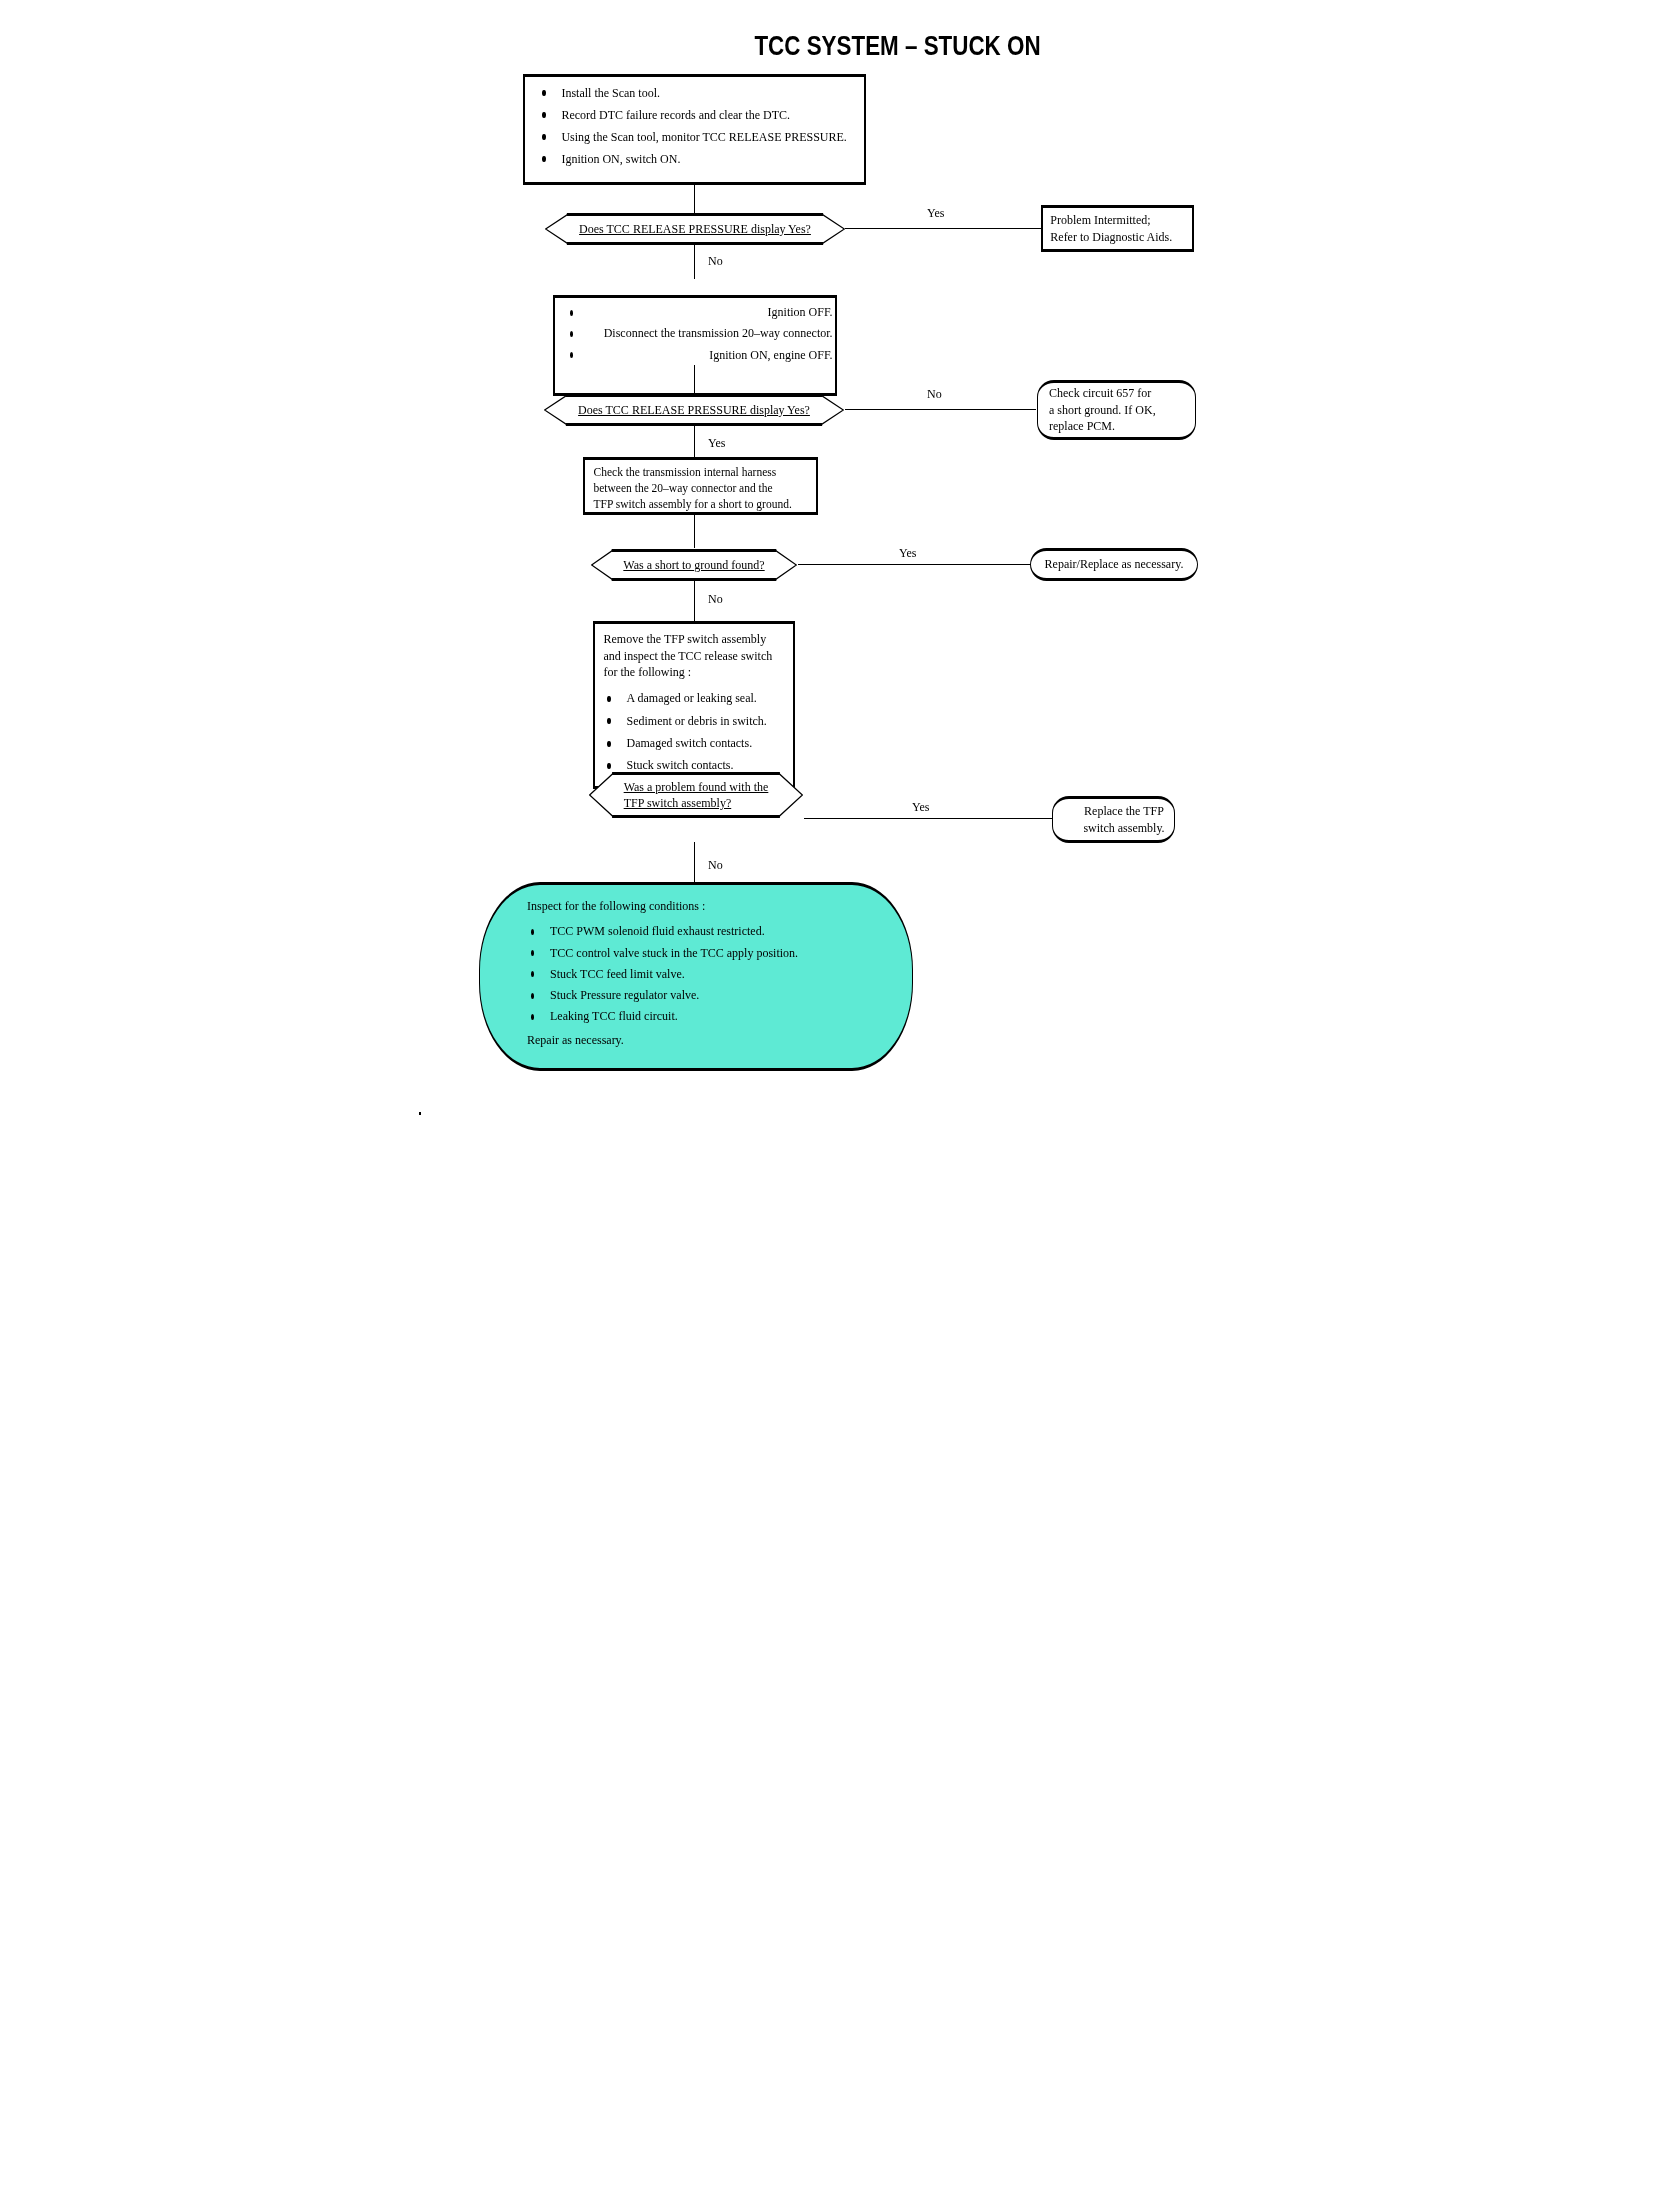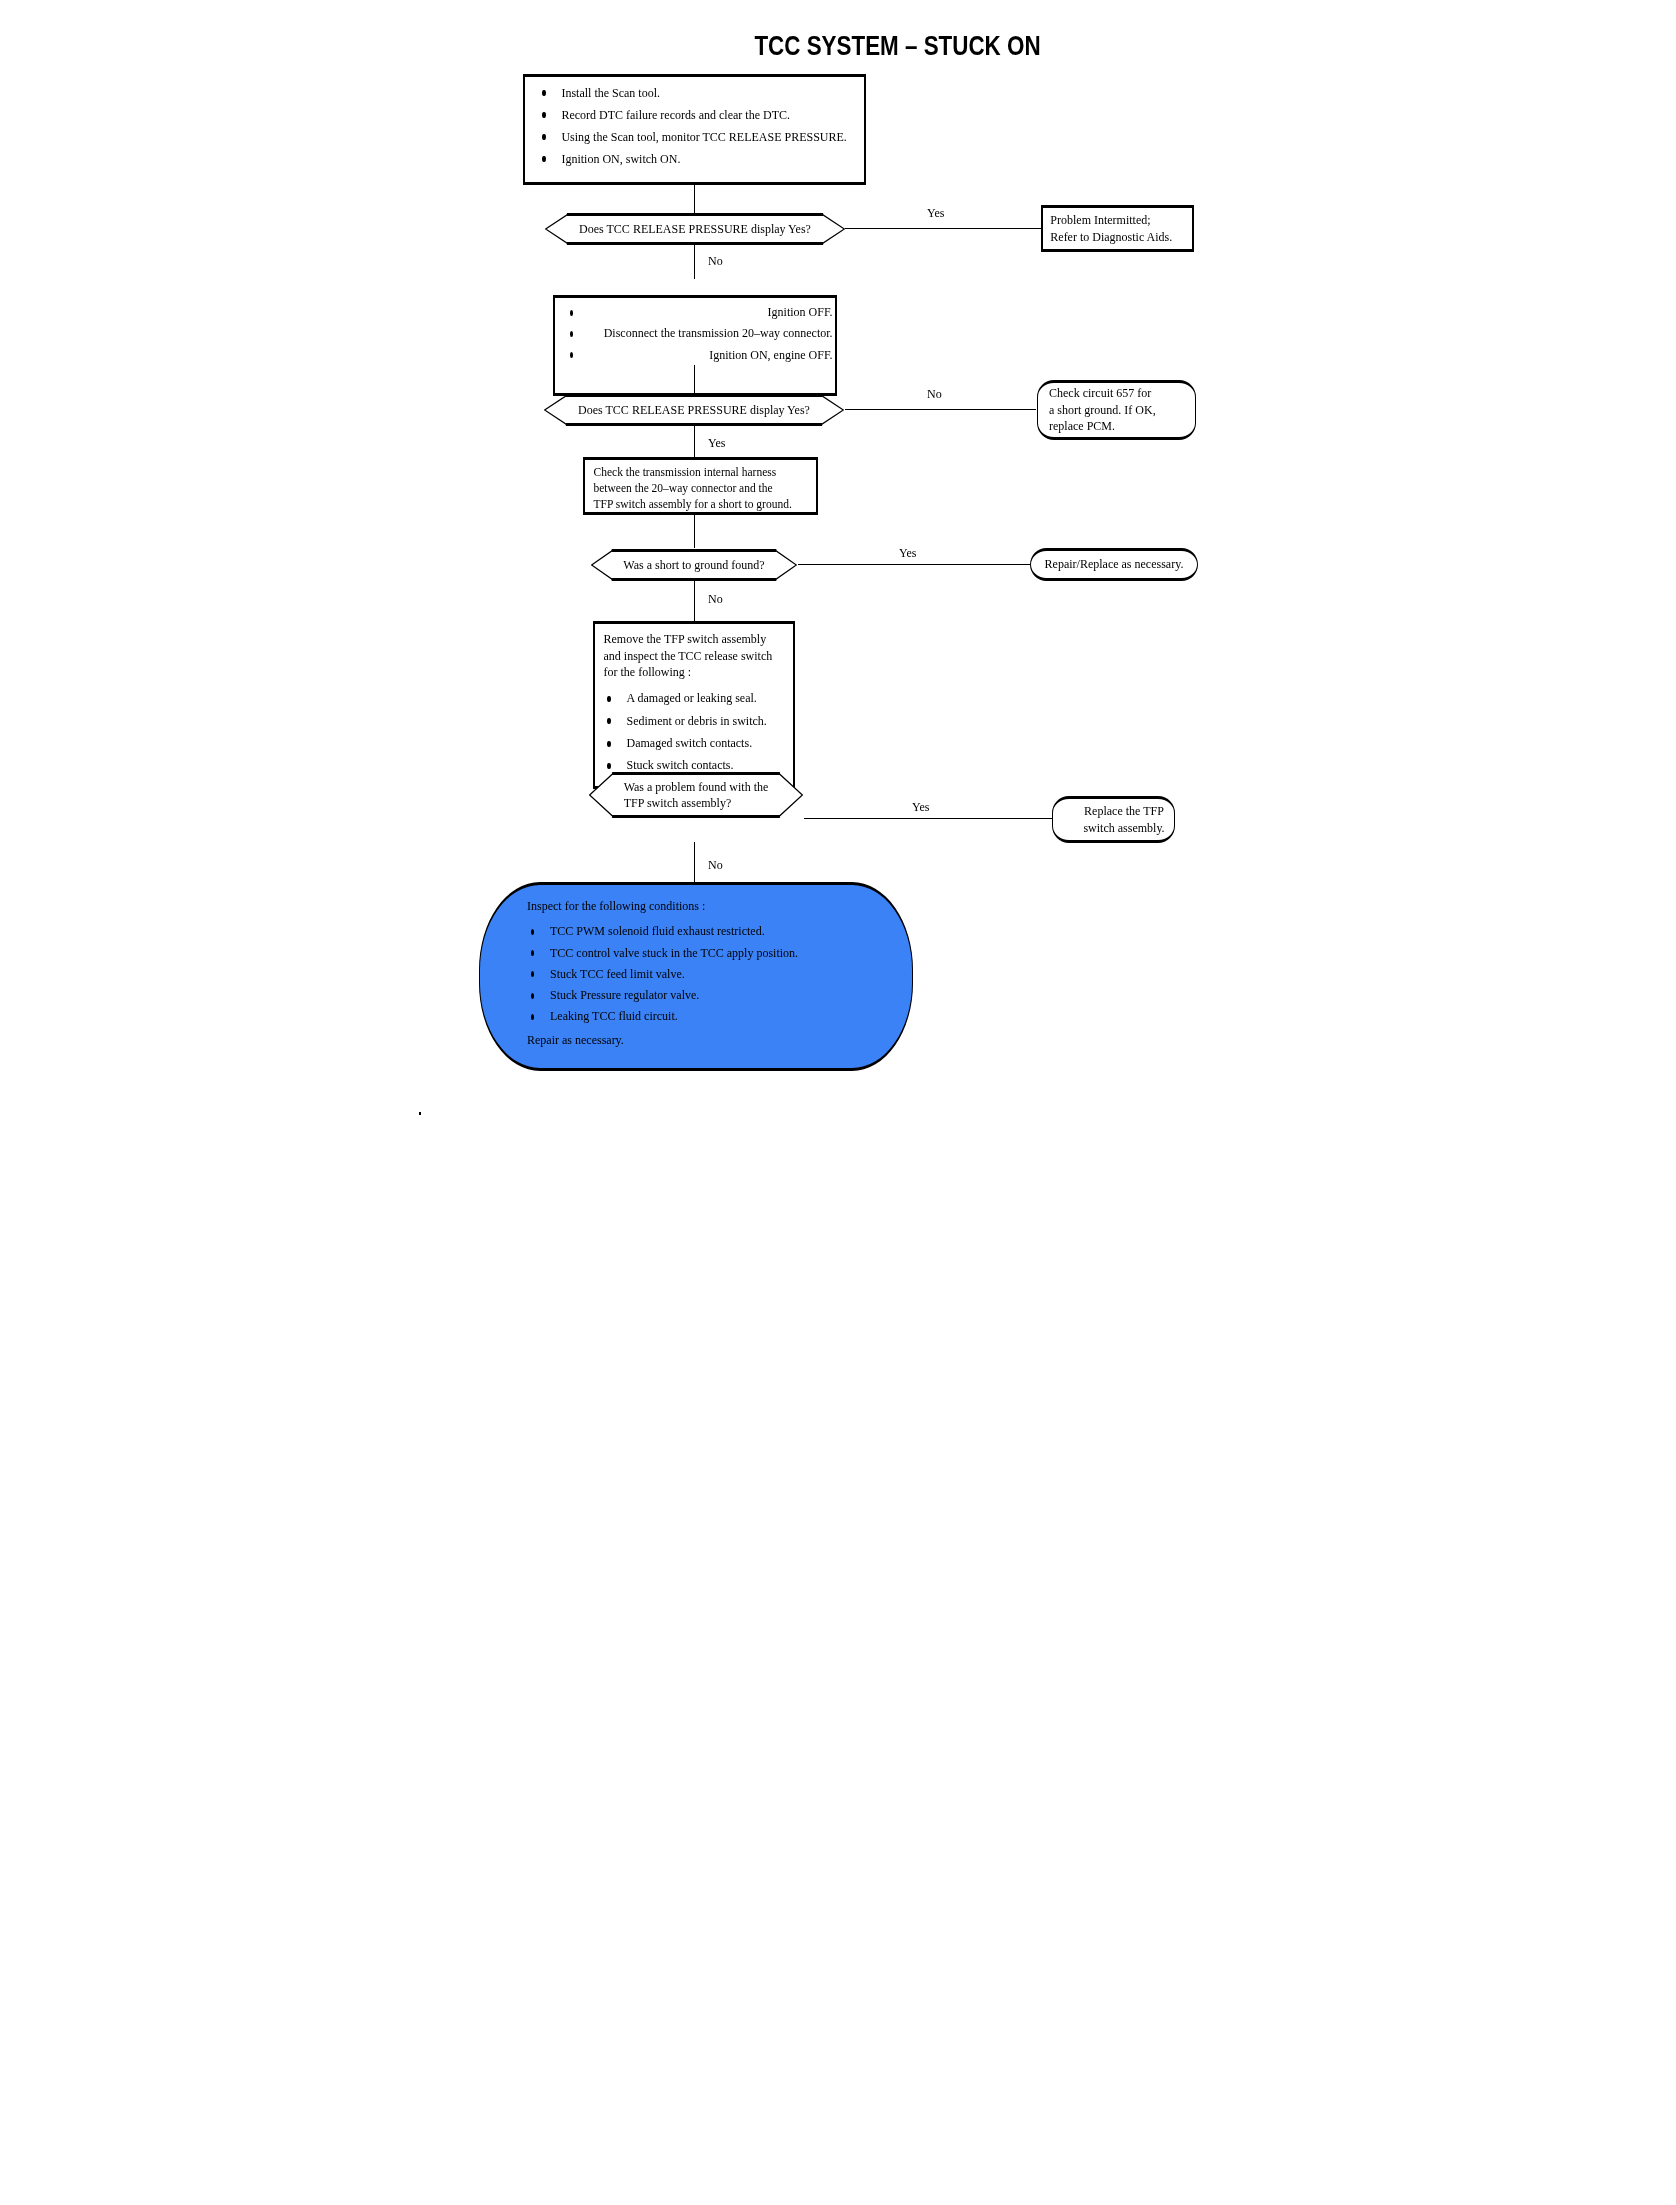--- a/index.html
+++ b/index.html
@@ -58,21 +58,21 @@
 
   
   .hex {
     position: absolute;
     display: flex;
     align-items: center;
     justify-content: center;
     text-align: center;
   }
   .hex svg { position: absolute; inset: 0; width: 100%; height: 100%; }
-  .hex .hex-label { position: relative; z-index: 1; }
+  .hex .hex-label { position: relative; z-index: 1; text-decoration: underline; }
 
   
   .vline { position: absolute; width: 1.2px; background: #000000; }
   .hline { position: absolute; height: 1.2px; background: #000000; }
 
   
   .blabel { position: absolute; font-size: 12px; }
 
   
   ul.flow-list { list-style: none; margin: 0; padding: 0; }
@@ -120,21 +120,21 @@
   .hex2 { left: 125px; top: 382px; width: 300px; height: 32px; }
   .hex3 { left: 172px; top: 537px; width: 206px; height: 32px; }
   .hex4 { left: 170px; top: 760px; width: 214px; height: 46px; }
   .hex4 .hex-label { text-align: left; }
 
   
   .final-box {
     position: absolute;
     left: 60px; top: 870px; width: 434px; height: 189px;
     box-sizing: border-box;
-    background: #3b82f6;
+    background: #5eead4;
     border: 1.8px solid #000000;
     border-top-width: 3px;
     border-bottom-width: 3px;
     border-radius: 61px / 88px;
     padding: 13.4px 18px 0 47px;
   }
   .final-box ul { margin-top: 8.5px; }
   .final-box li { margin: 4.9px 0; }
   .final-box .outro { margin-top: 7.3px; }
 

